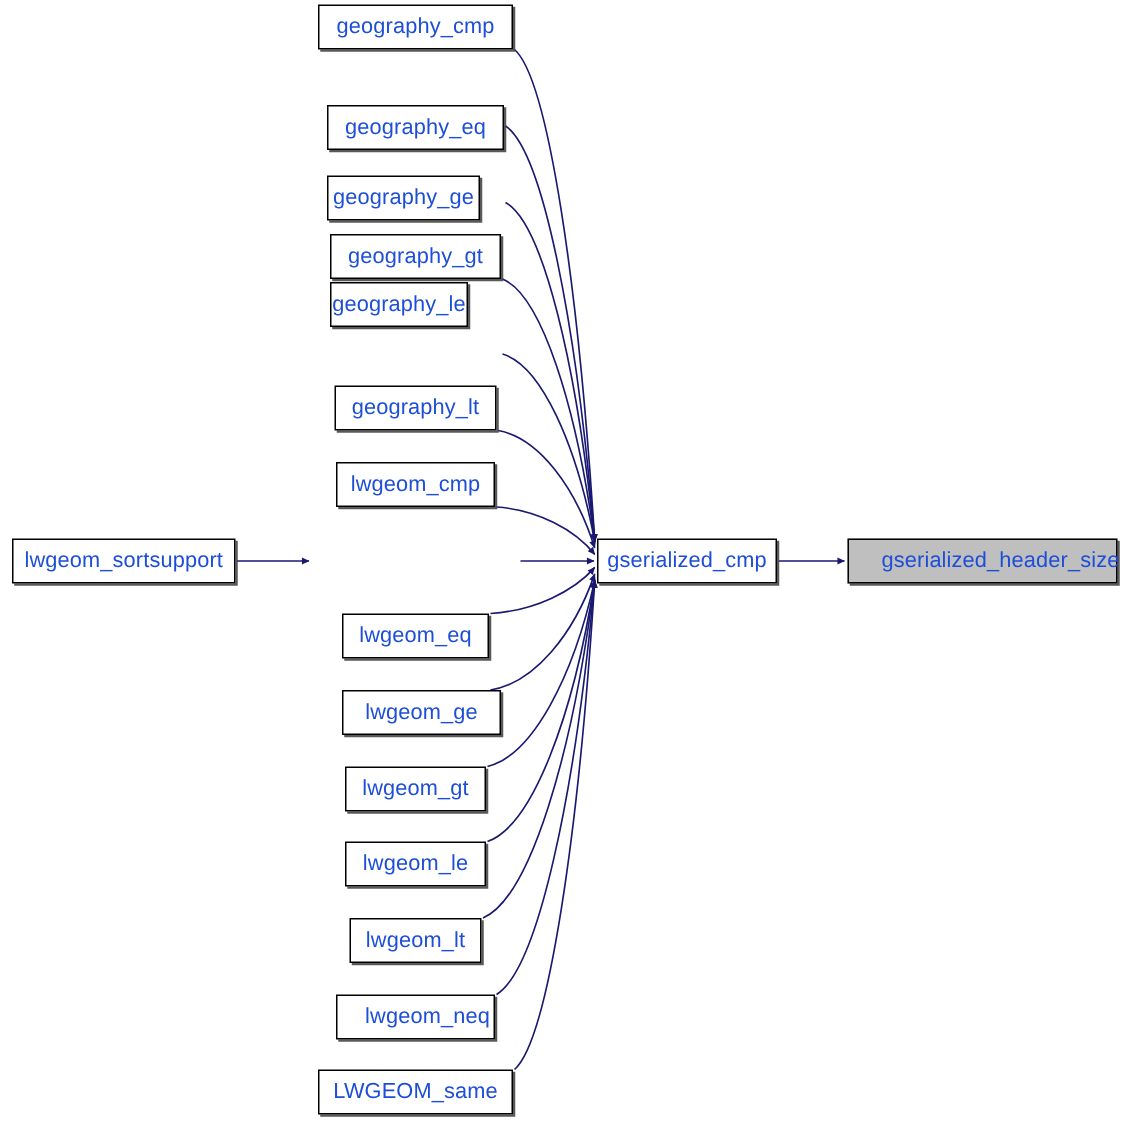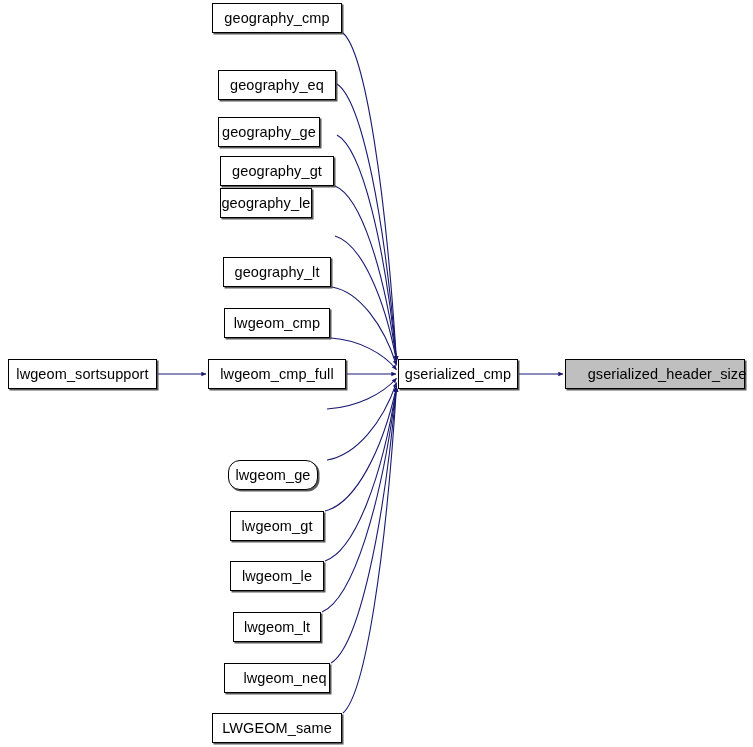--- a/index.html
+++ b/index.html
@@ -23,21 +23,21 @@
     top: 0;
     width: 753px;
     height: 747px;
     pointer-events: none;
   }
   .node {
     position: absolute;
     box-sizing: border-box;
     border: 1px solid #000000;
     background: #ffffff;
-    color: #000000;
+    color: #1d4ed8;
     font-size: 14.5px;
     line-height: 1;
     display: flex;
     align-items: center;
     justify-content: center;
     white-space: nowrap;
     box-shadow: 1.5px 1.5px 0 0 rgba(60,60,60,0.85);
     letter-spacing: 0.1px;
   }
   .node.highlight {
@@ -72,22 +72,22 @@
       <path d="M158,374 L206,374" fill="none" stroke="#191970" stroke-width="1.1" marker-end="url(#arrow)"></path>
       <path d="M519,374 L563,374" fill="none" stroke="#191970" stroke-width="1.1" marker-end="url(#arrow)"></path>
     </svg>
 <div class="node" style="left: 212px; top: 3px; width: 130px; height: 30px;">geography_cmp</div>
     <div class="node" style="left: 218px; top: 70px; width: 118px; height: 30px;">geography_eq</div>
     <div class="node" style="left: 218px; top: 117px; width: 102px; height: 30px;">geography_ge</div>
     <div class="node" style="left: 220px; top: 156px; width: 114px; height: 30px;">geography_gt</div>
     <div class="node" style="left: 220px; top: 188px; width: 92px; height: 30px;">geography_le</div>
     <div class="node" style="left: 223px; top: 257px; width: 108px; height: 30px;">geography_lt</div>
     <div class="node" style="left: 224px; top: 308px; width: 106px; height: 30px;">lwgeom_cmp</div>
-    <div class="node" style="left: 208px; top: 359px; width: 138px; height: 30px;">lwgeom_cmp_full</div>
-    <div class="node" style="left: 228px; top: 460px; width: 90px; height: 30px; border-radius: 12px;">lwgeom_ge</div>
+    <div class="node" style="left: 228px; top: 409px; width: 98px; height: 30px;">lwgeom_eq</div>
+    <div class="node" style="left: 228px; top: 460px; width: 106px; height: 30px;">lwgeom_ge</div>
     <div class="node" style="left: 230px; top: 511px; width: 94px; height: 30px;">lwgeom_gt</div>
     <div class="node" style="left: 230px; top: 561px; width: 94px; height: 30px;">lwgeom_le</div>
     <div class="node" style="left: 233px; top: 612px; width: 88px; height: 30px;">lwgeom_lt</div>
     <div class="node" style="left: 224px; top: 663px; width: 106px; height: 30px; padding-left: 16px;">lwgeom_neq</div>
     <div class="node" style="left: 212px; top: 713px; width: 130px; height: 30px;">LWGEOM_same</div>
     <div class="node" style="left: 8px; top: 359px; width: 149px; height: 30px;">lwgeom_sortsupport</div>
     <div class="node" style="left: 398px; top: 359px; width: 120px; height: 30px;">gserialized_cmp</div>
     <div class="node highlight" style="left: 565px; top: 359px; width: 180px; height: 30px; padding-left: 24px;">gserialized_header_size</div>
   </div>
 

